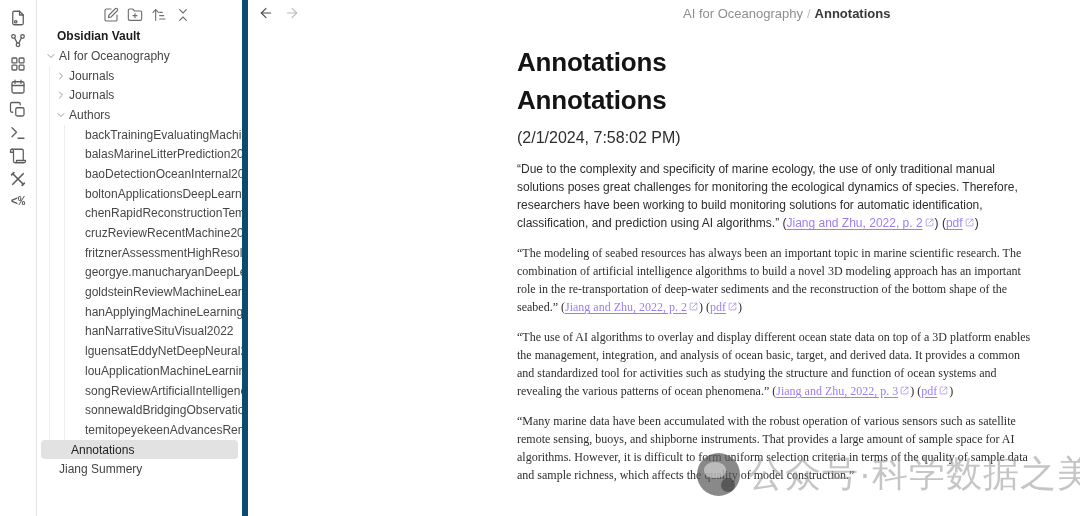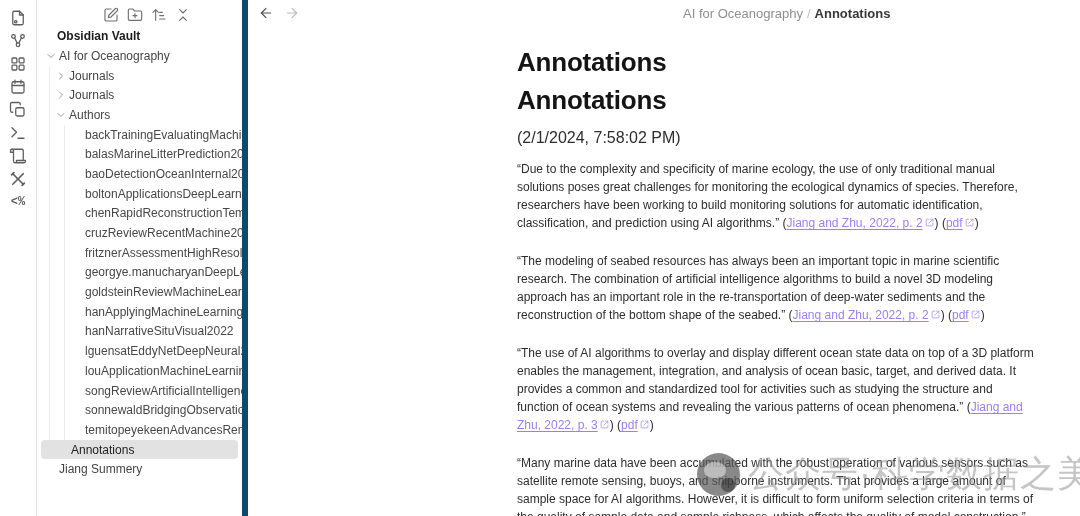--- a/index.html
+++ b/index.html
@@ -56,21 +56,21 @@
   .crumb-folder { color:#8e8e8e; }
   .crumb-sep { color:#c0c0c0; padding:0 4px; }
   .crumb-current { color:#383838; font-weight:600; }
 
   .content { position:absolute; left:269px; top:0; width:517px; }
   .h-title { font-size:26px; line-height:31px; font-weight:700; color:#141414; letter-spacing:-0.2px; }
   .h1 { margin-top:47px; }
   .h2 { margin-top:7px; }
   .meta-date { margin-top:13px; font-size:16px; color:#2d2d2d; }
   .para { margin-top:13px; font-size:12px; line-height:18px; color:#2d2d2d; }
-  .para + .para { margin-top:20px; }
+  .para + .para { margin-top:12px;font-family:Liberation Serif, serif; }
   a.mdlink { color:#9c7ef3; text-decoration:underline; text-underline-offset:2px; cursor:pointer; }
   .ext { width:9px; height:9px; display:inline-block; vertical-align:baseline; margin:0 1px 0 2px;
          stroke:#ab97e8; fill:none; stroke-width:2.2; stroke-linecap:round; stroke-linejoin:round; }
   .cite { white-space:nowrap; }
 
   
   .watermark { position:absolute; left:697px; top:450px; display:flex; align-items:center; gap:8px;
                pointer-events:none; z-index:5; }
   .wm-logo { width:43px; height:43px; border-radius:50%; background:rgba(92,92,92,0.72);
              position:relative; overflow:hidden; flex:none; }

